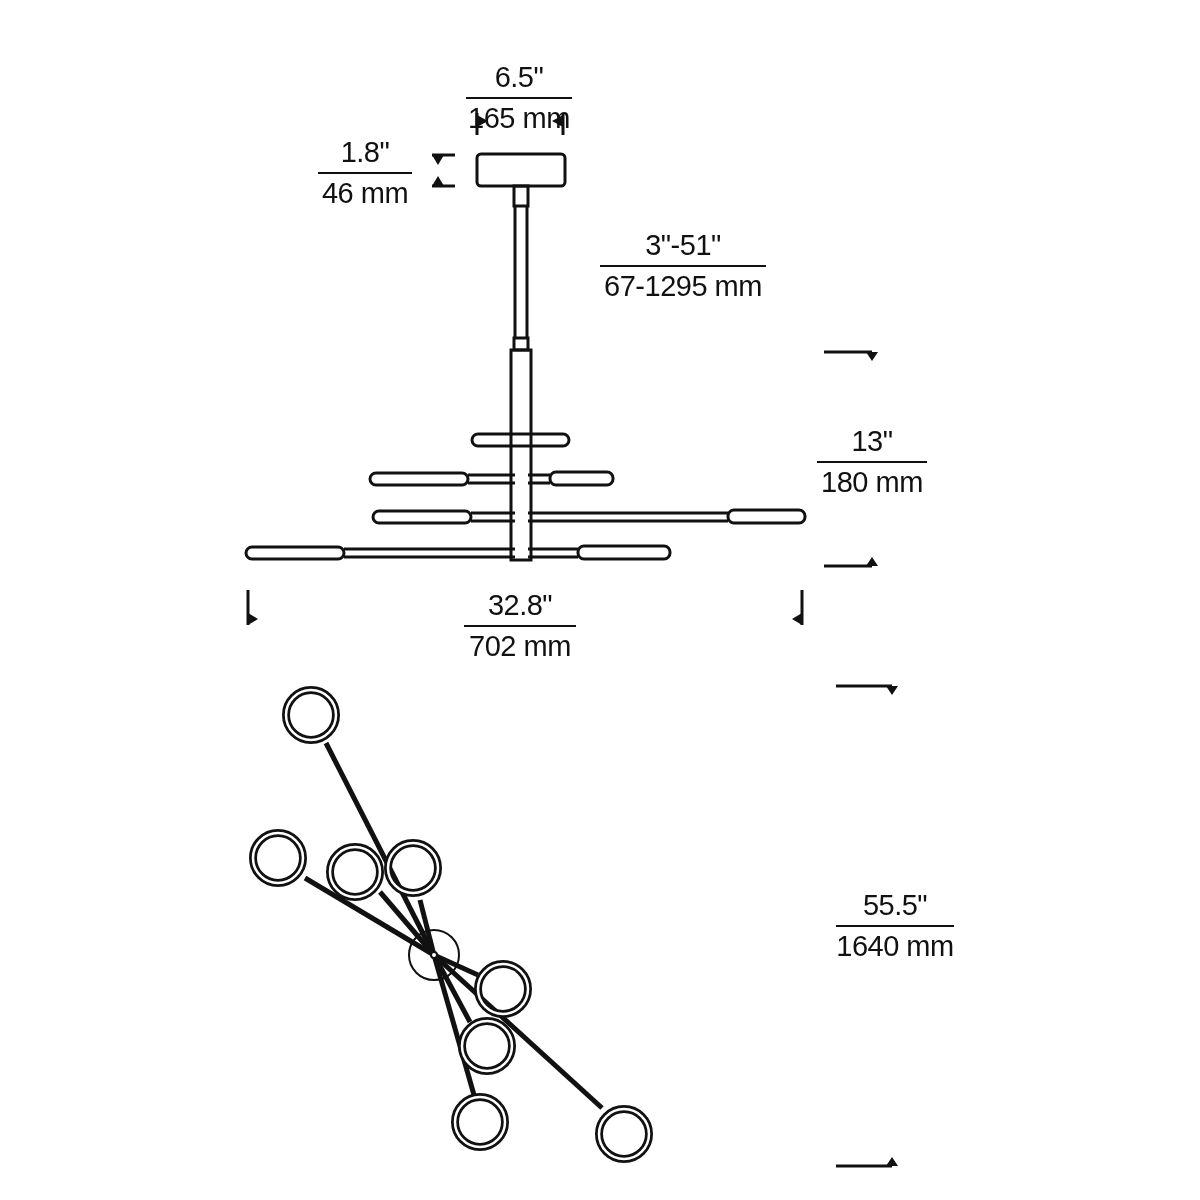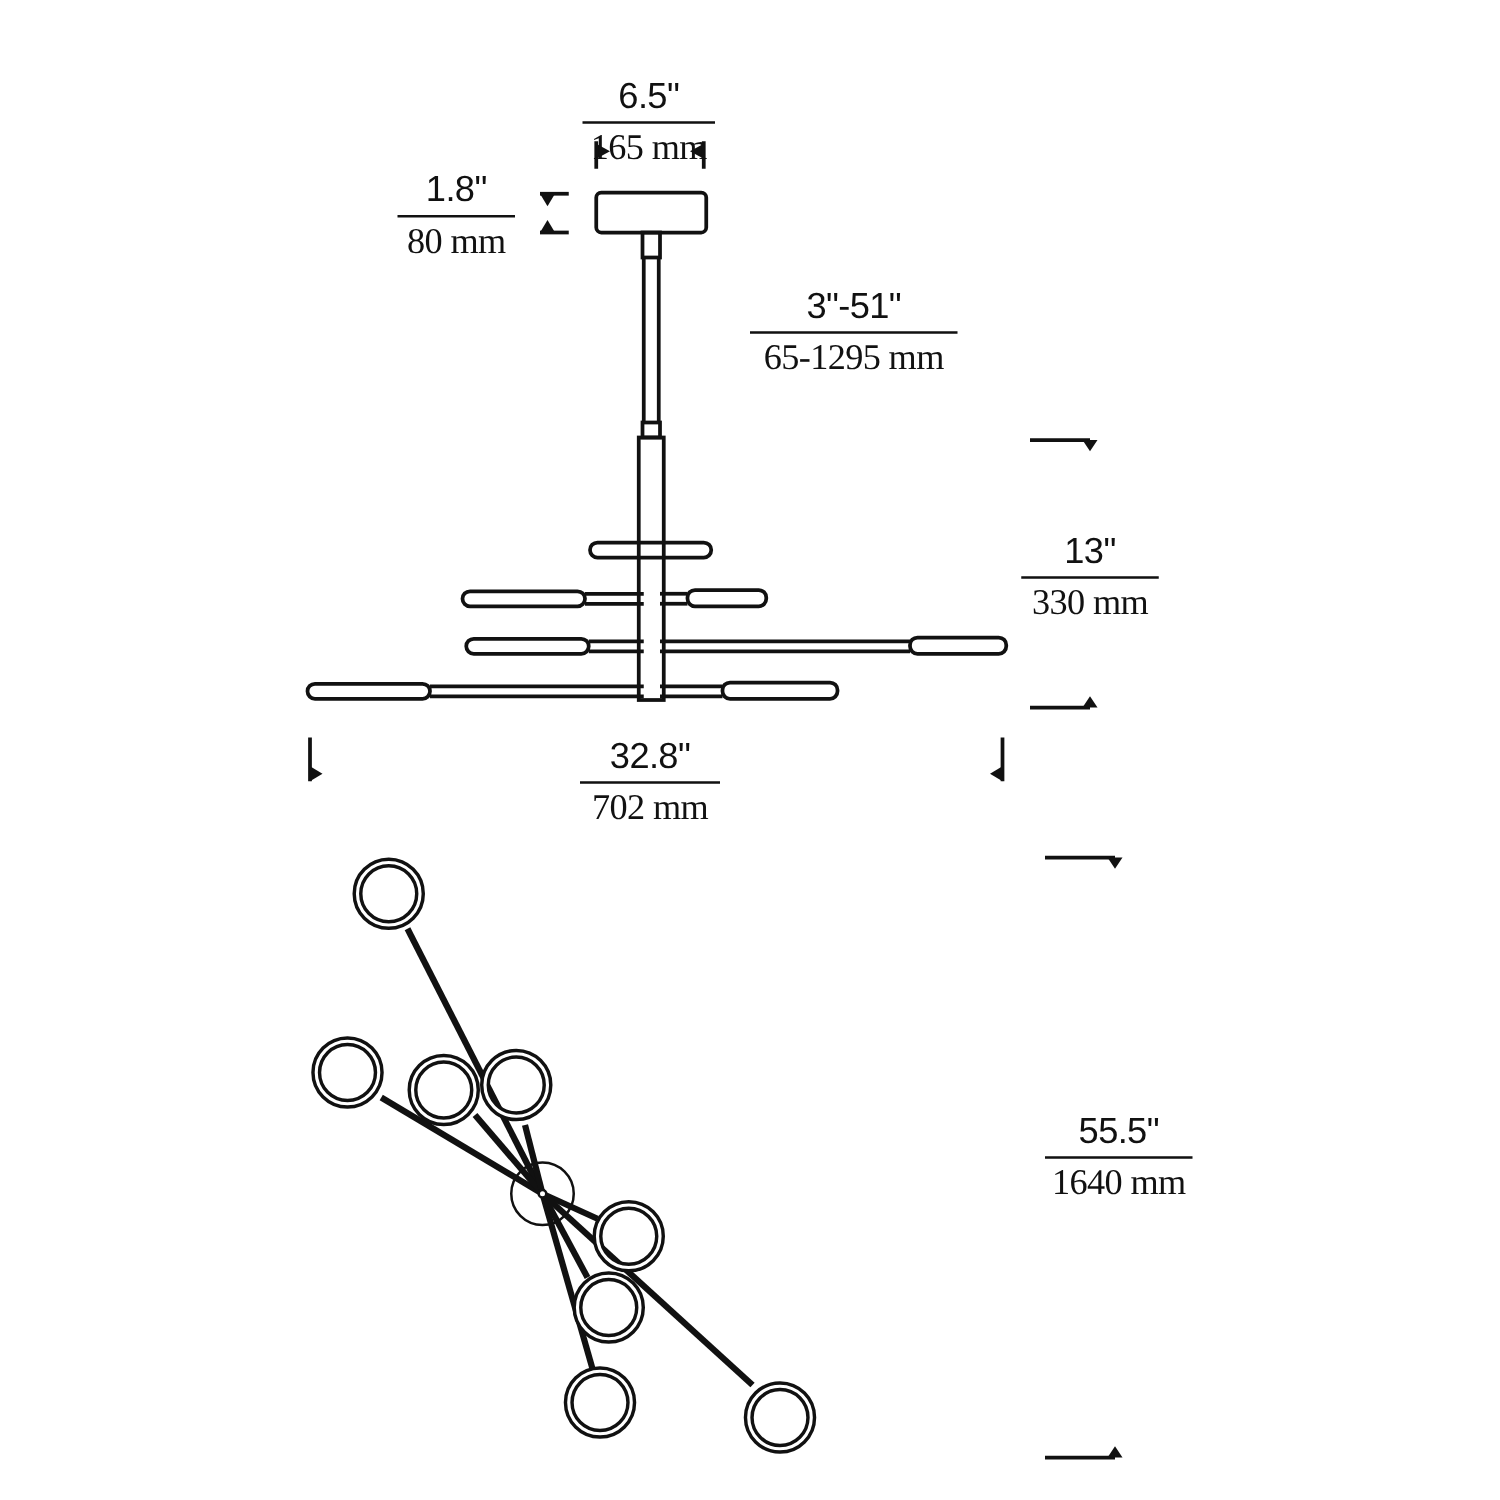--- a/index.html
+++ b/index.html
@@ -1,21 +1,21 @@
 <!DOCTYPE html>
 <html><head>
 <meta charset="utf-8">
 <style>
   html, body { margin:0; padding:0; background:#ffffff; }
   body { width:1200px; height:1200px; position:relative; overflow:hidden;
          font-family:"Liberation Sans", "DejaVu Sans", sans-serif; color:#111; }
   #drawing { position:absolute; left:0; top:0; width:1200px; height:1200px; }
   .dim { position:absolute; text-align:center; font-size:29px; line-height:34px; letter-spacing:-0.5px; }
   .dim .top { display:block; padding-bottom:3px; border-bottom:2px solid #111; }
-  .dim .bot { display:block; padding-top:2px;font-family:Liberation Serif, serif; }
+  .dim .bot { display:block; padding-top:2px; }
 </style>
 </head>
 <body>
 
 <svg id="drawing" viewBox="0 0 1200 1200" xmlns="http://www.w3.org/2000/svg">
   <g fill="none" stroke="#111" stroke-width="3">
 
     <g>
       <line x1="477" y1="113" x2="477" y2="135"></line>
       <line x1="563" y1="113" x2="563" y2="135"></line>
@@ -127,31 +127,31 @@
   </g>
 </svg>
 
 <div class="dim" style="left:466px; top:60px; width:106px;">
   <span class="top">6.5"</span>
   <span class="bot">165 mm</span>
 </div>
 
 <div class="dim" style="left:318px; top:135px; width:94px;">
   <span class="top">1.8"</span>
-  <span class="bot">80 mm</span>
+  <span class="bot">46 mm</span>
 </div>
 
 <div class="dim" style="left:600px; top:228px; width:166px;">
   <span class="top">3"-51"</span>
-  <span class="bot">65-1295 mm</span>
+  <span class="bot">67-1295 mm</span>
 </div>
 
 <div class="dim" style="left:817px; top:424px; width:110px;">
   <span class="top">13"</span>
-  <span class="bot">330 mm</span>
+  <span class="bot">180 mm</span>
 </div>
 
 <div class="dim" style="left:464px; top:588px; width:112px;">
   <span class="top">32.8"</span>
   <span class="bot">702 mm</span>
 </div>
 
 <div class="dim" style="left:836px; top:888px; width:118px;">
   <span class="top">55.5"</span>
   <span class="bot">1640 mm</span>

